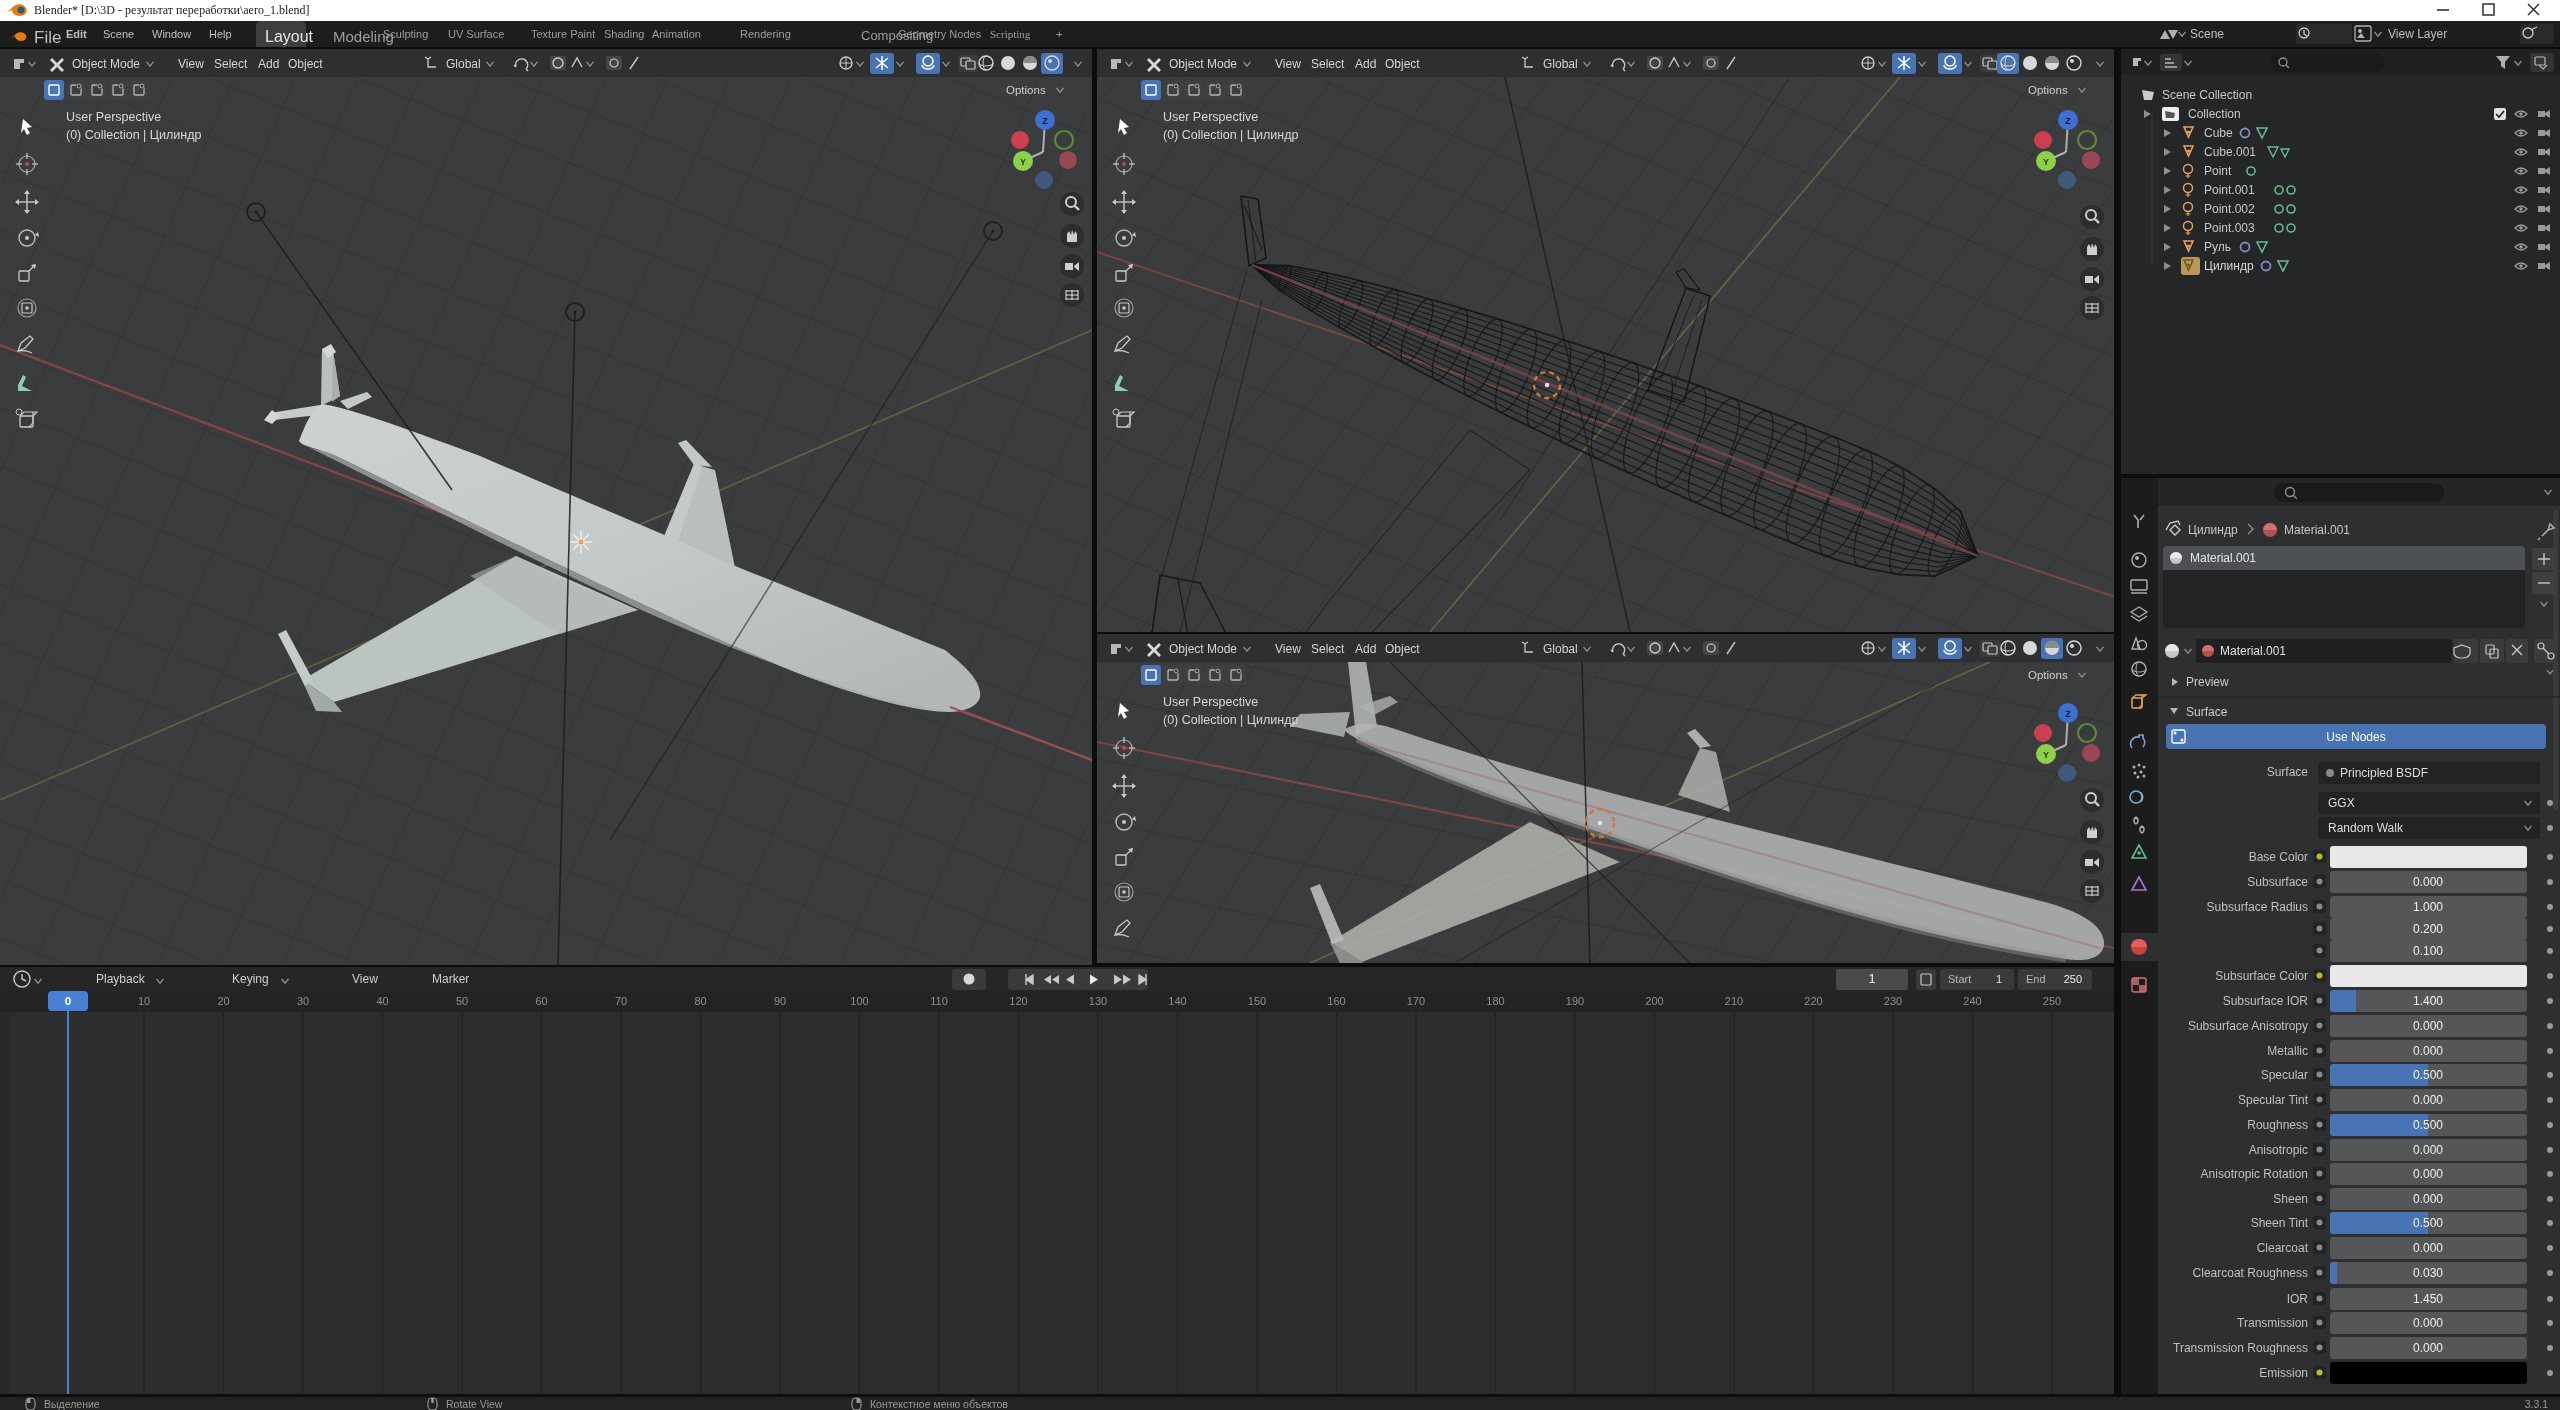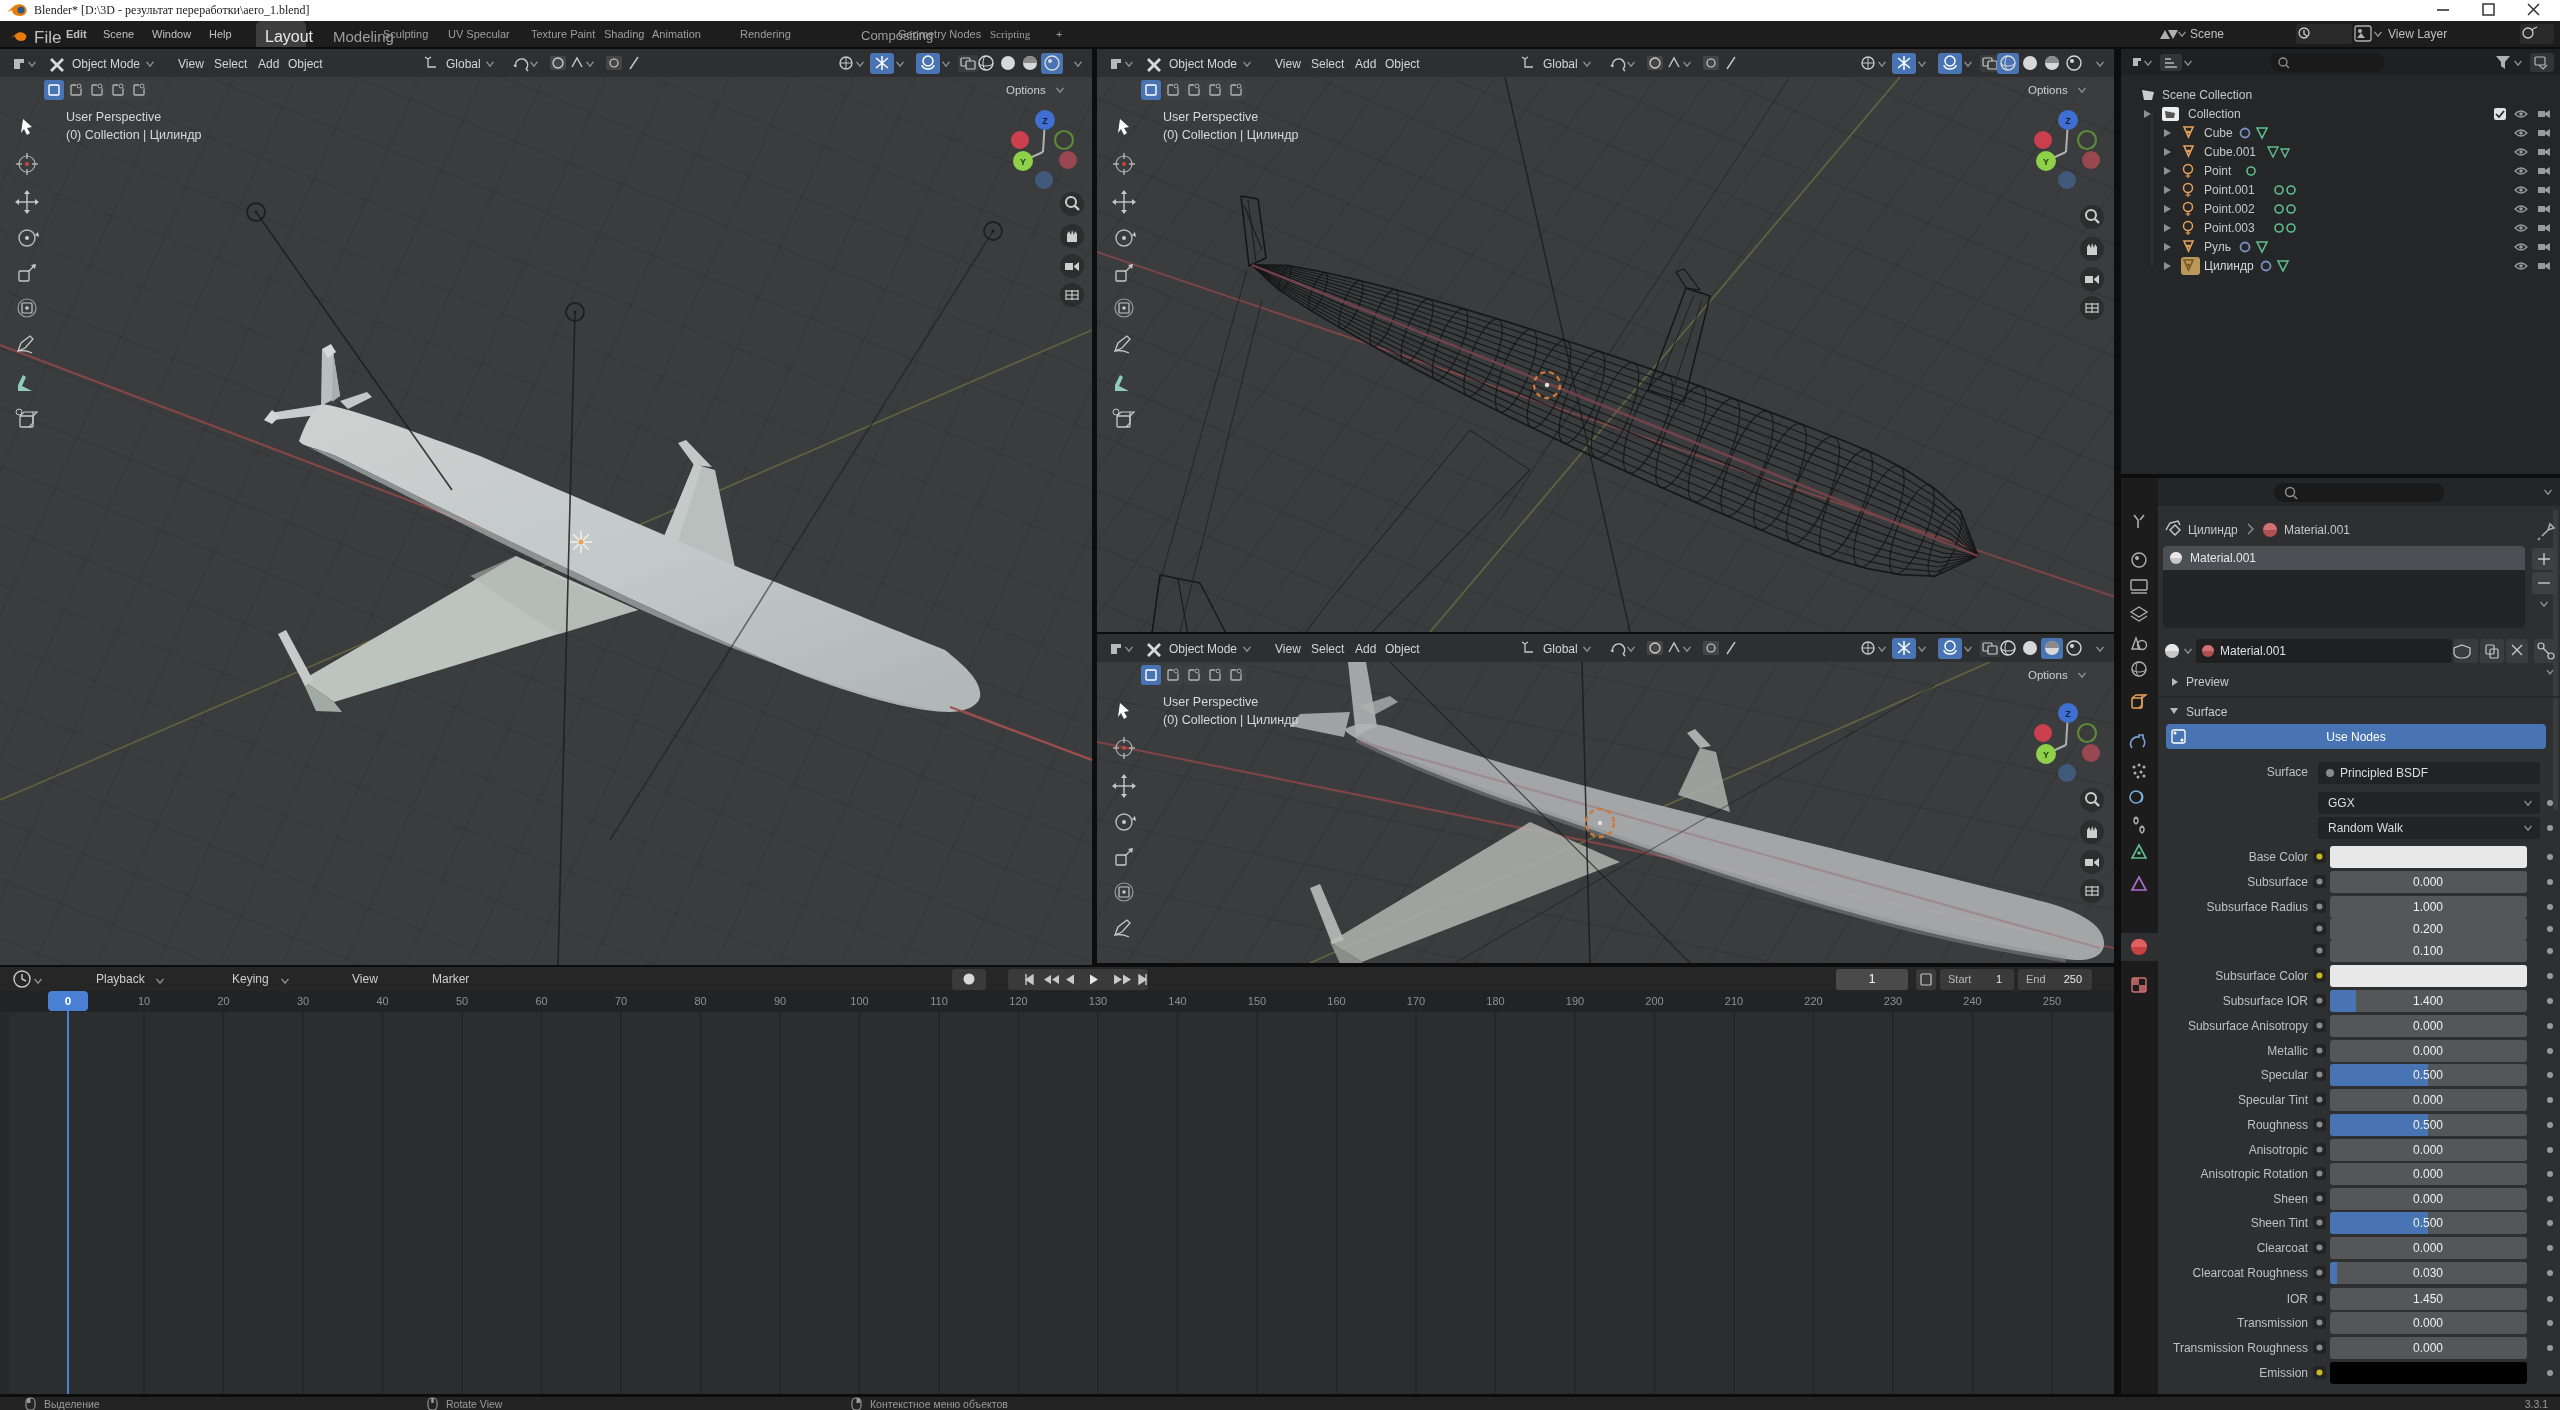--- a/index.html
+++ b/index.html
@@ -9,21 +9,21 @@
 <div class="abs " style="left:0;top:21px;width:2560px;height:26px;background:#1d1d1d;"></div>
 <div class="abs " style="left:34px;top:28px;font-size:17px;color:#c0c0c0;font-weight:normal;white-space:nowrap;">File</div>
 <div class="abs " style="left:66px;top:28px;font-size:11px;color:#c0c0c0;font-weight:bold;white-space:nowrap;">Edit</div>
 <div class="abs " style="left:103px;top:28px;font-size:11px;color:#c0c0c0;font-weight:normal;white-space:nowrap;">Scene</div>
 <div class="abs " style="left:152px;top:28px;font-size:11px;color:#c0c0c0;font-weight:normal;white-space:nowrap;">Window</div>
 <div class="abs " style="left:209px;top:28px;font-size:11px;color:#c0c0c0;font-weight:normal;white-space:nowrap;">Help</div>
 <div class="abs " style="left:256px;top:21px;width:50px;height:26px;background:#3e3e3e;border-radius:5px 5px 0 0;"></div>
 <div class="abs " style="left:265px;top:28px;font-size:16px;color:#e8e8e8;font-weight:normal;white-space:nowrap;">Layout</div>
 <div class="abs " style="left:333px;top:28px;font-size:15px;color:#9e9e9e;font-weight:normal;white-space:nowrap;">Modeling</div>
 <div class="abs " style="left:383px;top:28px;font-size:11px;color:#9e9e9e;font-weight:normal;white-space:nowrap;">Sculpting</div>
-<div class="abs " style="left:448px;top:28px;font-size:11px;color:#9e9e9e;font-weight:normal;white-space:nowrap;">UV Specular</div>
+<div class="abs " style="left:448px;top:28px;font-size:11px;color:#9e9e9e;font-weight:normal;white-space:nowrap;">UV Surface</div>
 <div class="abs " style="left:531px;top:28px;font-size:11px;color:#9e9e9e;font-weight:normal;white-space:nowrap;">Texture Paint</div>
 <div class="abs " style="left:604px;top:28px;font-size:11px;color:#9e9e9e;font-weight:normal;white-space:nowrap;">Shading</div>
 <div class="abs " style="left:652px;top:28px;font-size:11px;color:#9e9e9e;font-weight:normal;white-space:nowrap;">Animation</div>
 <div class="abs " style="left:740px;top:28px;font-size:11px;color:#9e9e9e;font-weight:normal;white-space:nowrap;">Rendering</div>
 <div class="abs " style="left:813px;top:28px;font-size:13px;color:#9e9e9e;font-weight:normal;white-space:nowrap;margin-left:48px;">Compositing</div>
 <div class="abs " style="left:898px;top:28px;font-size:11px;color:#9e9e9e;font-weight:normal;white-space:nowrap;">Geometry Nodes</div>
 <div class="abs " style="left:990px;top:28px;font-size:11px;color:#9e9e9e;font-weight:normal;white-space:nowrap;font-family:Liberation Serif, serif;">Scripting</div>
 <div class="abs " style="left:1056px;top:28px;font-size:11px;color:#9e9e9e;font-weight:normal;white-space:nowrap;">+</div>
 <div class="abs " style="left:2190px;top:27px;font-size:12px;color:#c0c0c0;font-weight:normal;white-space:nowrap;">Scene</div>
 <div class="abs " style="left:2388px;top:27px;font-size:12px;color:#c0c0c0;font-weight:normal;white-space:nowrap;">View Layer</div>

